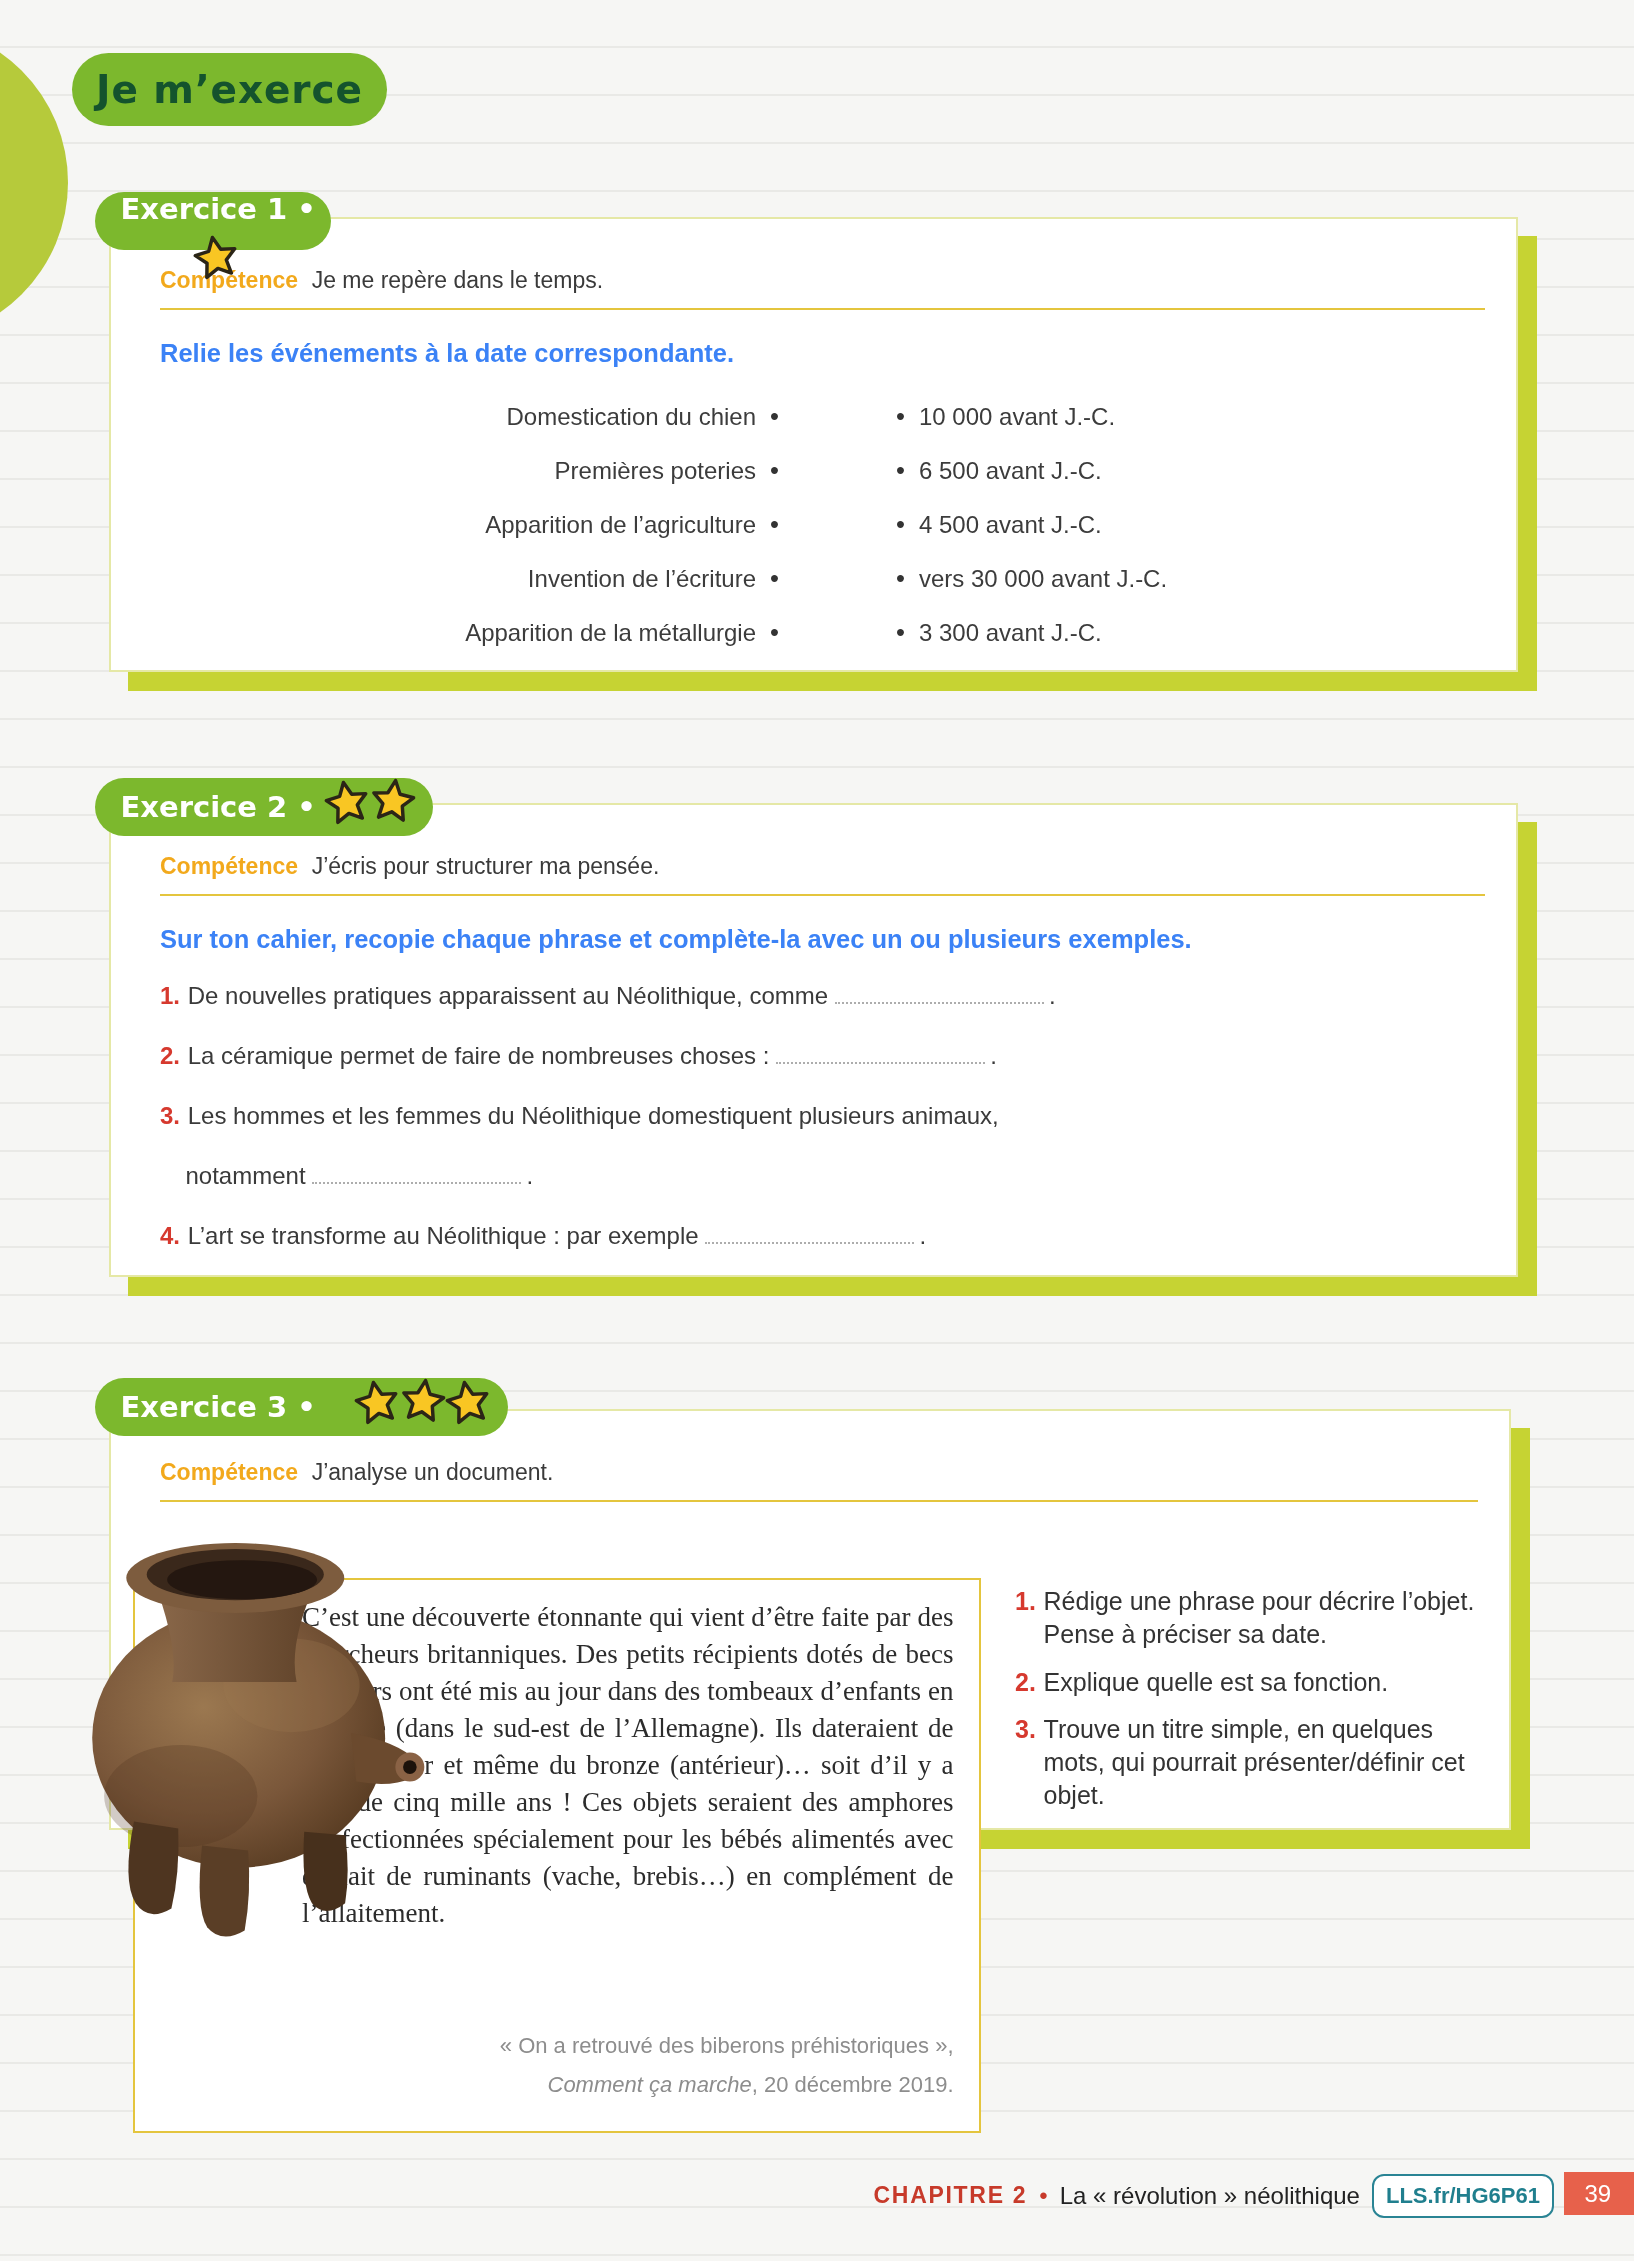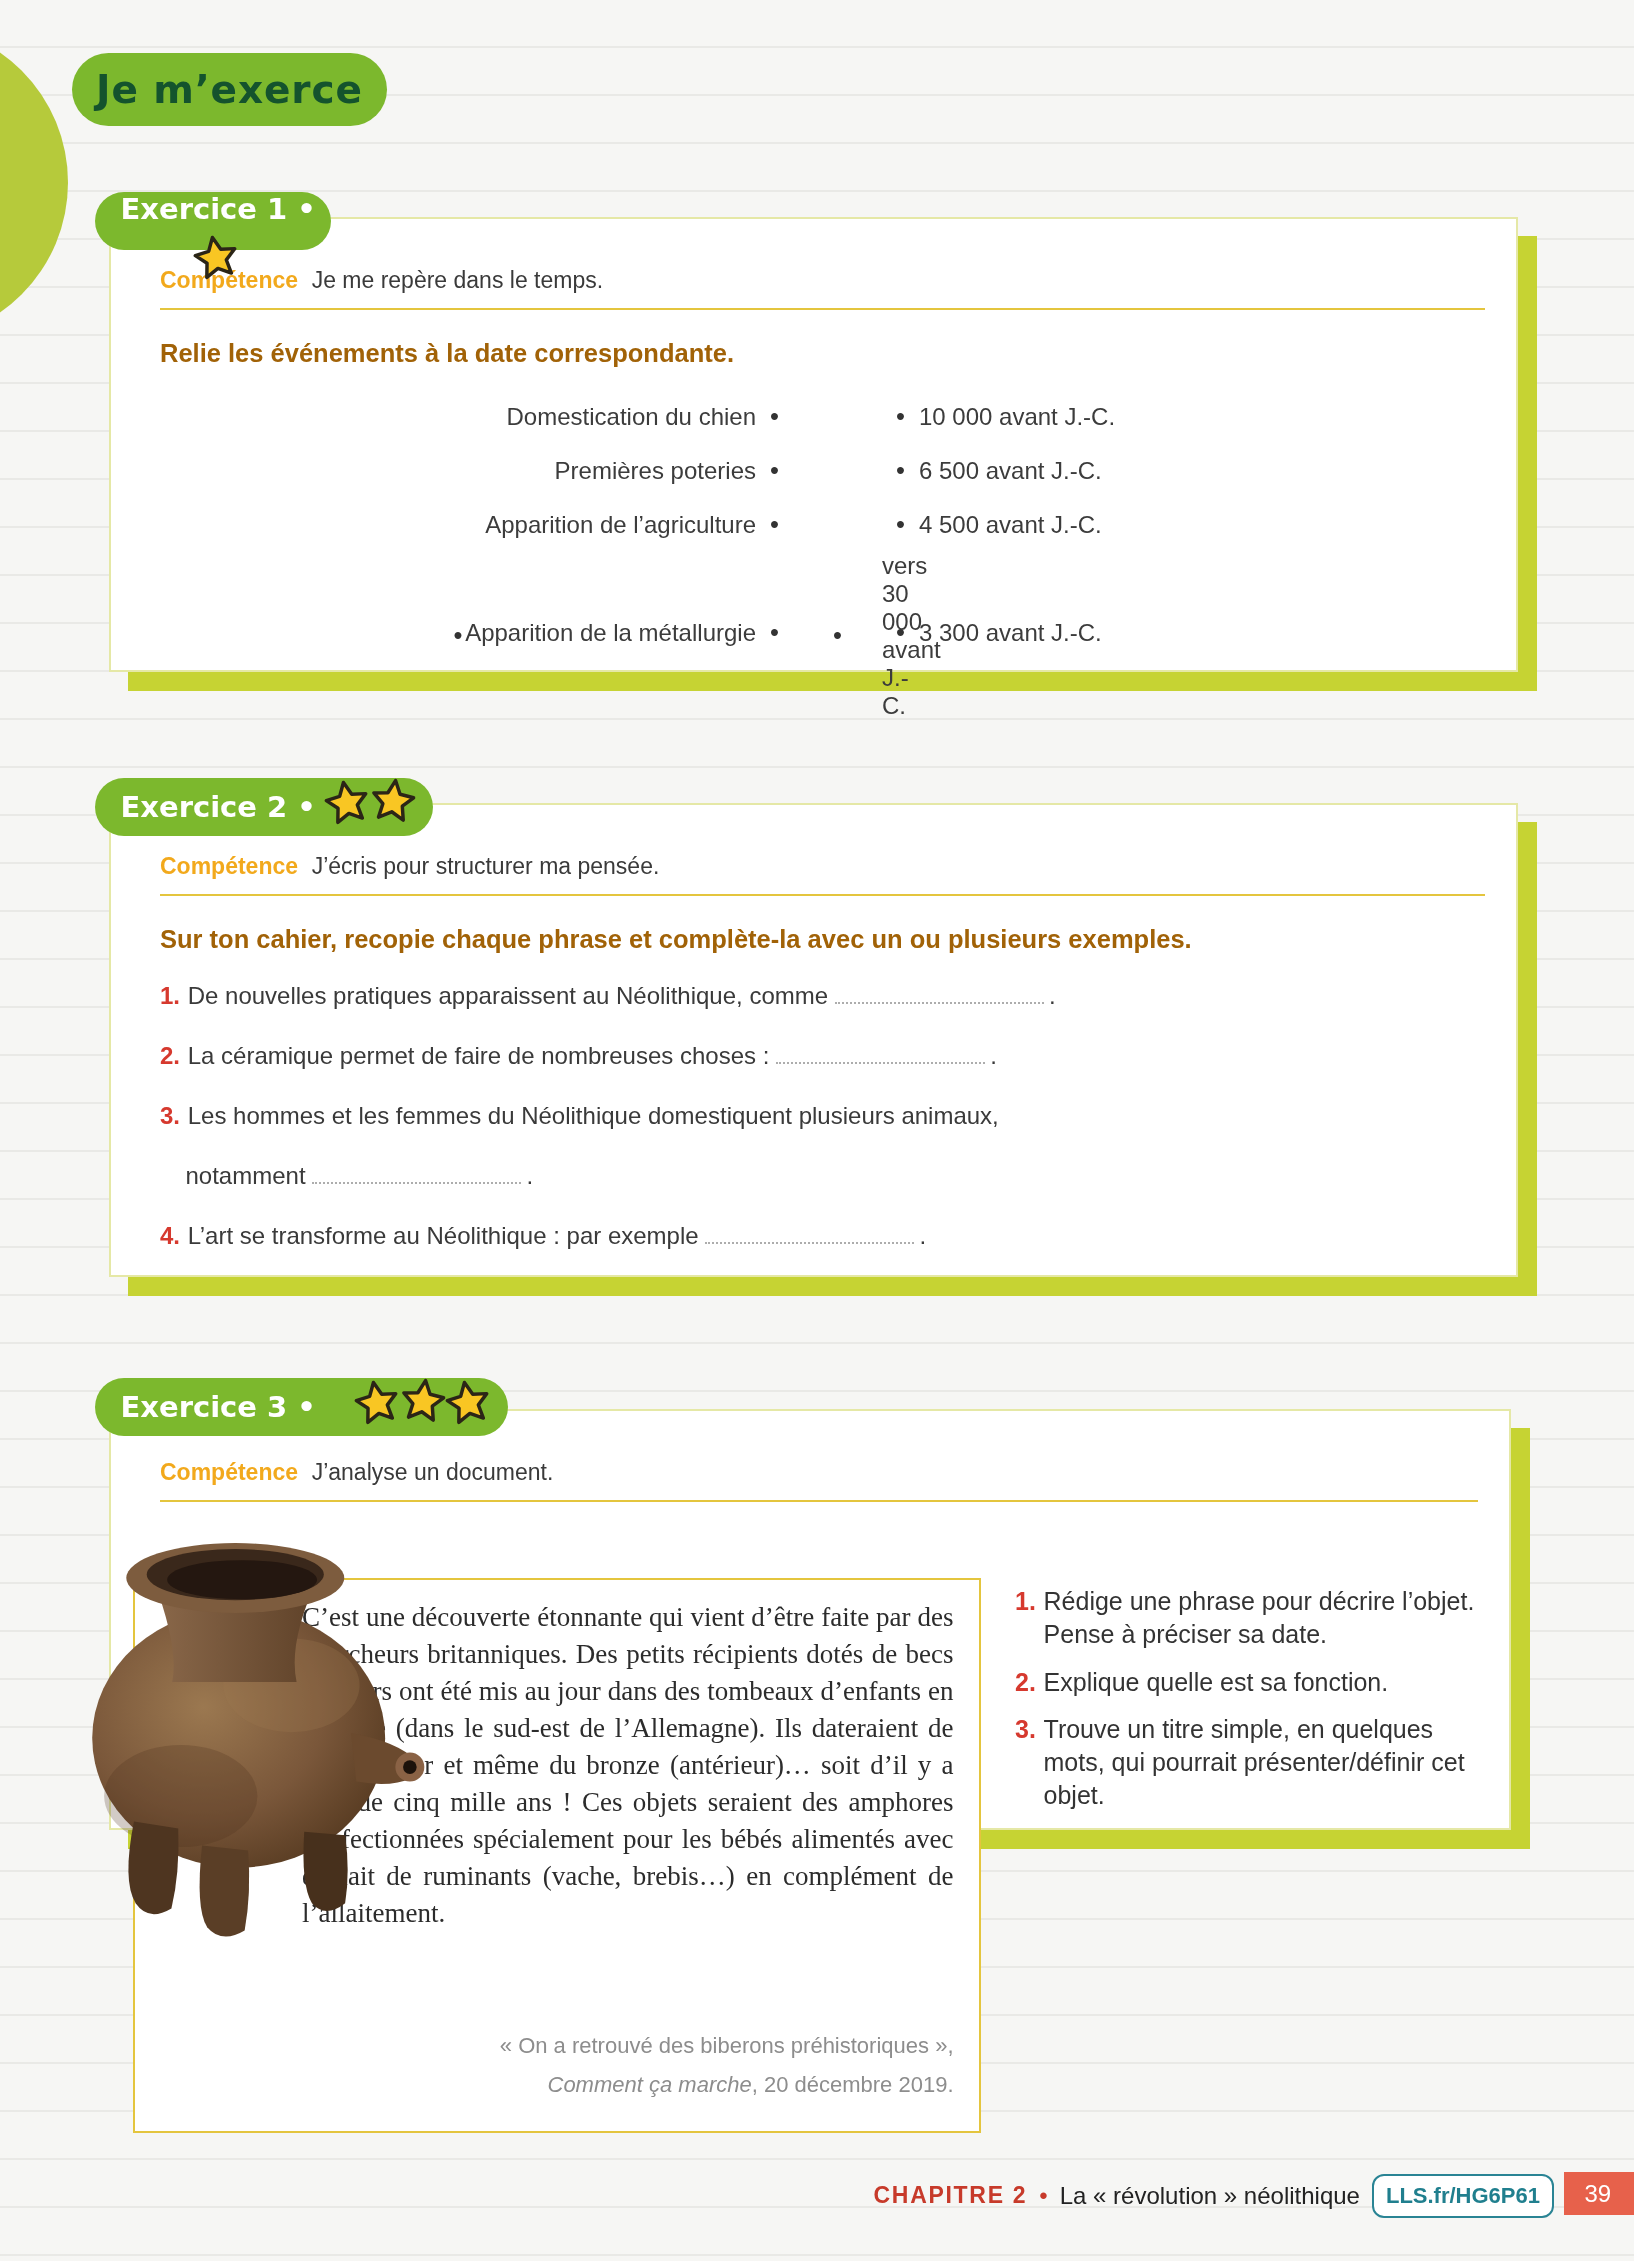--- a/index.html
+++ b/index.html
@@ -40,21 +40,21 @@
   .badge .blabel{
     color:#fff; font-size:29px; font-weight:bold; font-family:"DejaVu Sans", sans-serif;
     white-space:nowrap;
   }
   .star{ width:49px; height:49px; display:inline-block; margin-left:-3.4px; }
   .star:nth-of-type(odd){ transform:rotate(-10deg) translateY(-2.6px); }
   .star:nth-of-type(even){ transform:rotate(7deg) translateY(-4.3px); }
   .competence{ margin:48px 0 0 49px; font-size:23px; color:#3a3a3a; }
   .competence .clabel{ color:#f2a91c; font-weight:bold; margin-right:13.6px; }
   .gold-rule{ margin:13.6px 31px 0 49px; border:none; border-top:2.6px solid #e4c53e; }
-  .ex-title{ margin:29px 31px 0 49px; font-size:25.5px; font-weight:bold; color:#a16207; }
+  .ex-title{ margin:29px 31px 0 49px; font-size:25.5px; font-weight:bold; color:#3b82f6; }
 
   
   .match-grid{ margin:22px 0 0 49px; }
   .match-row{ display:grid; grid-template-columns:596px 37px 89px 37px auto;
     align-items:center; height:54px; font-size:24px; color:#3c3c3c; }
   .match-row .event{ text-align:right; }
   .dot{ text-align:center; font-size:25.5px; color:#333; }
 
   
   .ex2-items{ margin:25.5px 31px 0 49px; }
@@ -140,20 +140,21 @@
           <span class="date">6 500 avant J.-C.</span>
         </div>
         <div class="match-row">
           <span class="event">Apparition de l’agriculture</span>
           <span class="dot">•</span>
           <span></span>
           <span class="dot">•</span>
           <span class="date">4 500 avant J.-C.</span>
         </div>
         <div class="match-row">
+          <span class="event">Invention de l’écriture</span>
           <span class="dot">•</span>
           <span></span>
           <span class="dot">•</span>
           <span class="date">vers 30 000 avant J.-C.</span>
         </div>
         <div class="match-row">
           <span class="event">Apparition de la métallurgie</span>
           <span class="dot">•</span>
           <span></span>
           <span class="dot">•</span>

